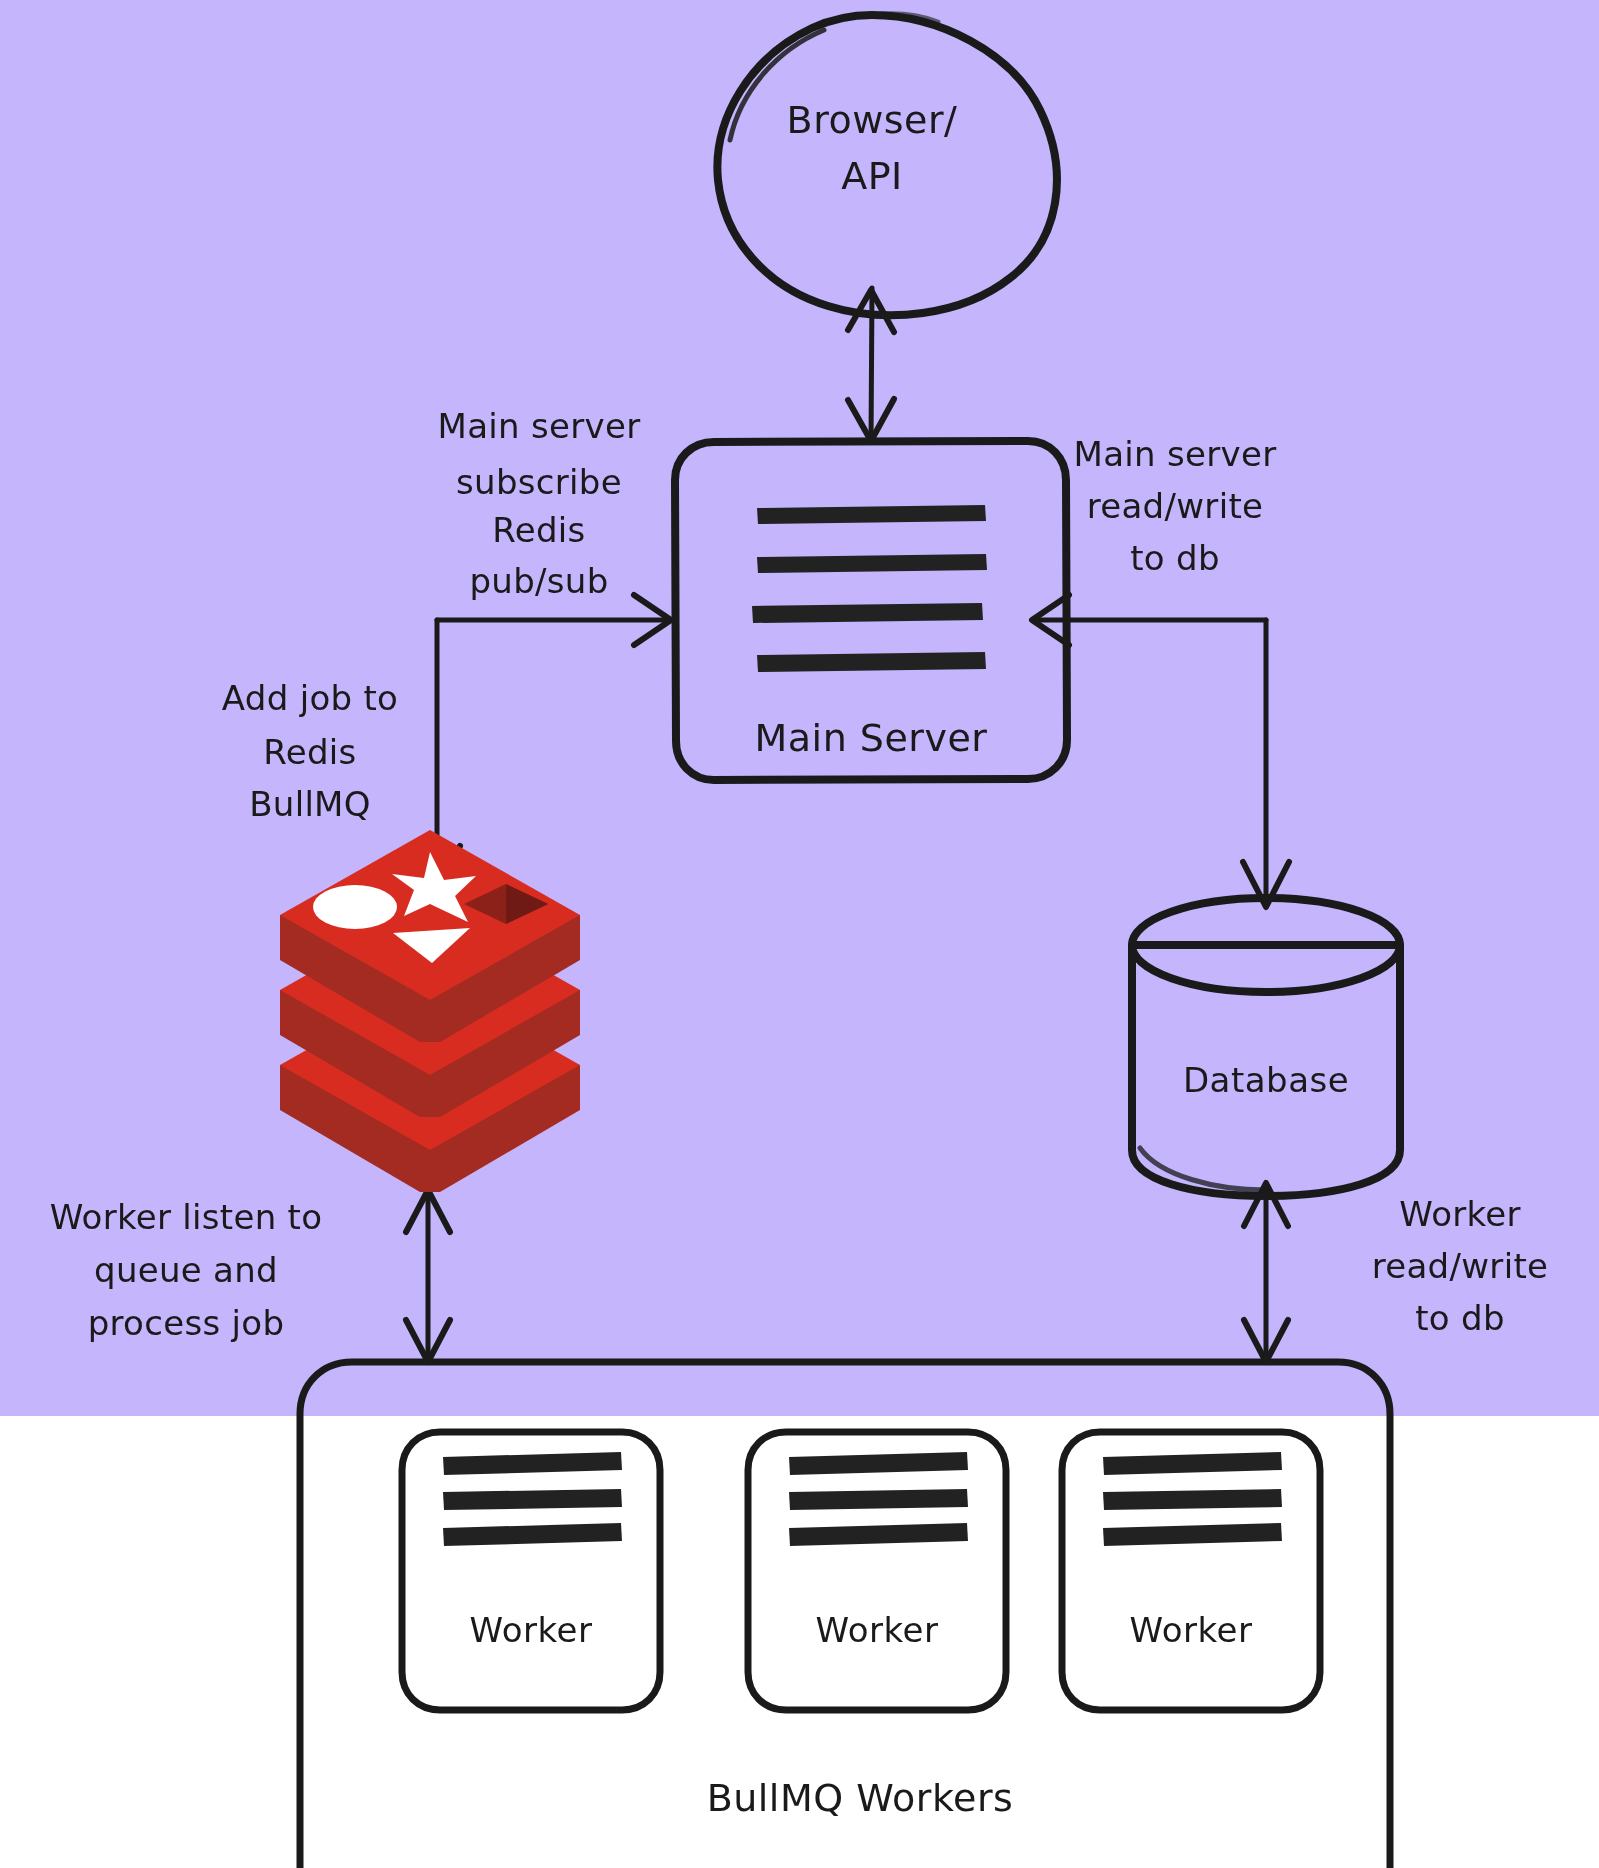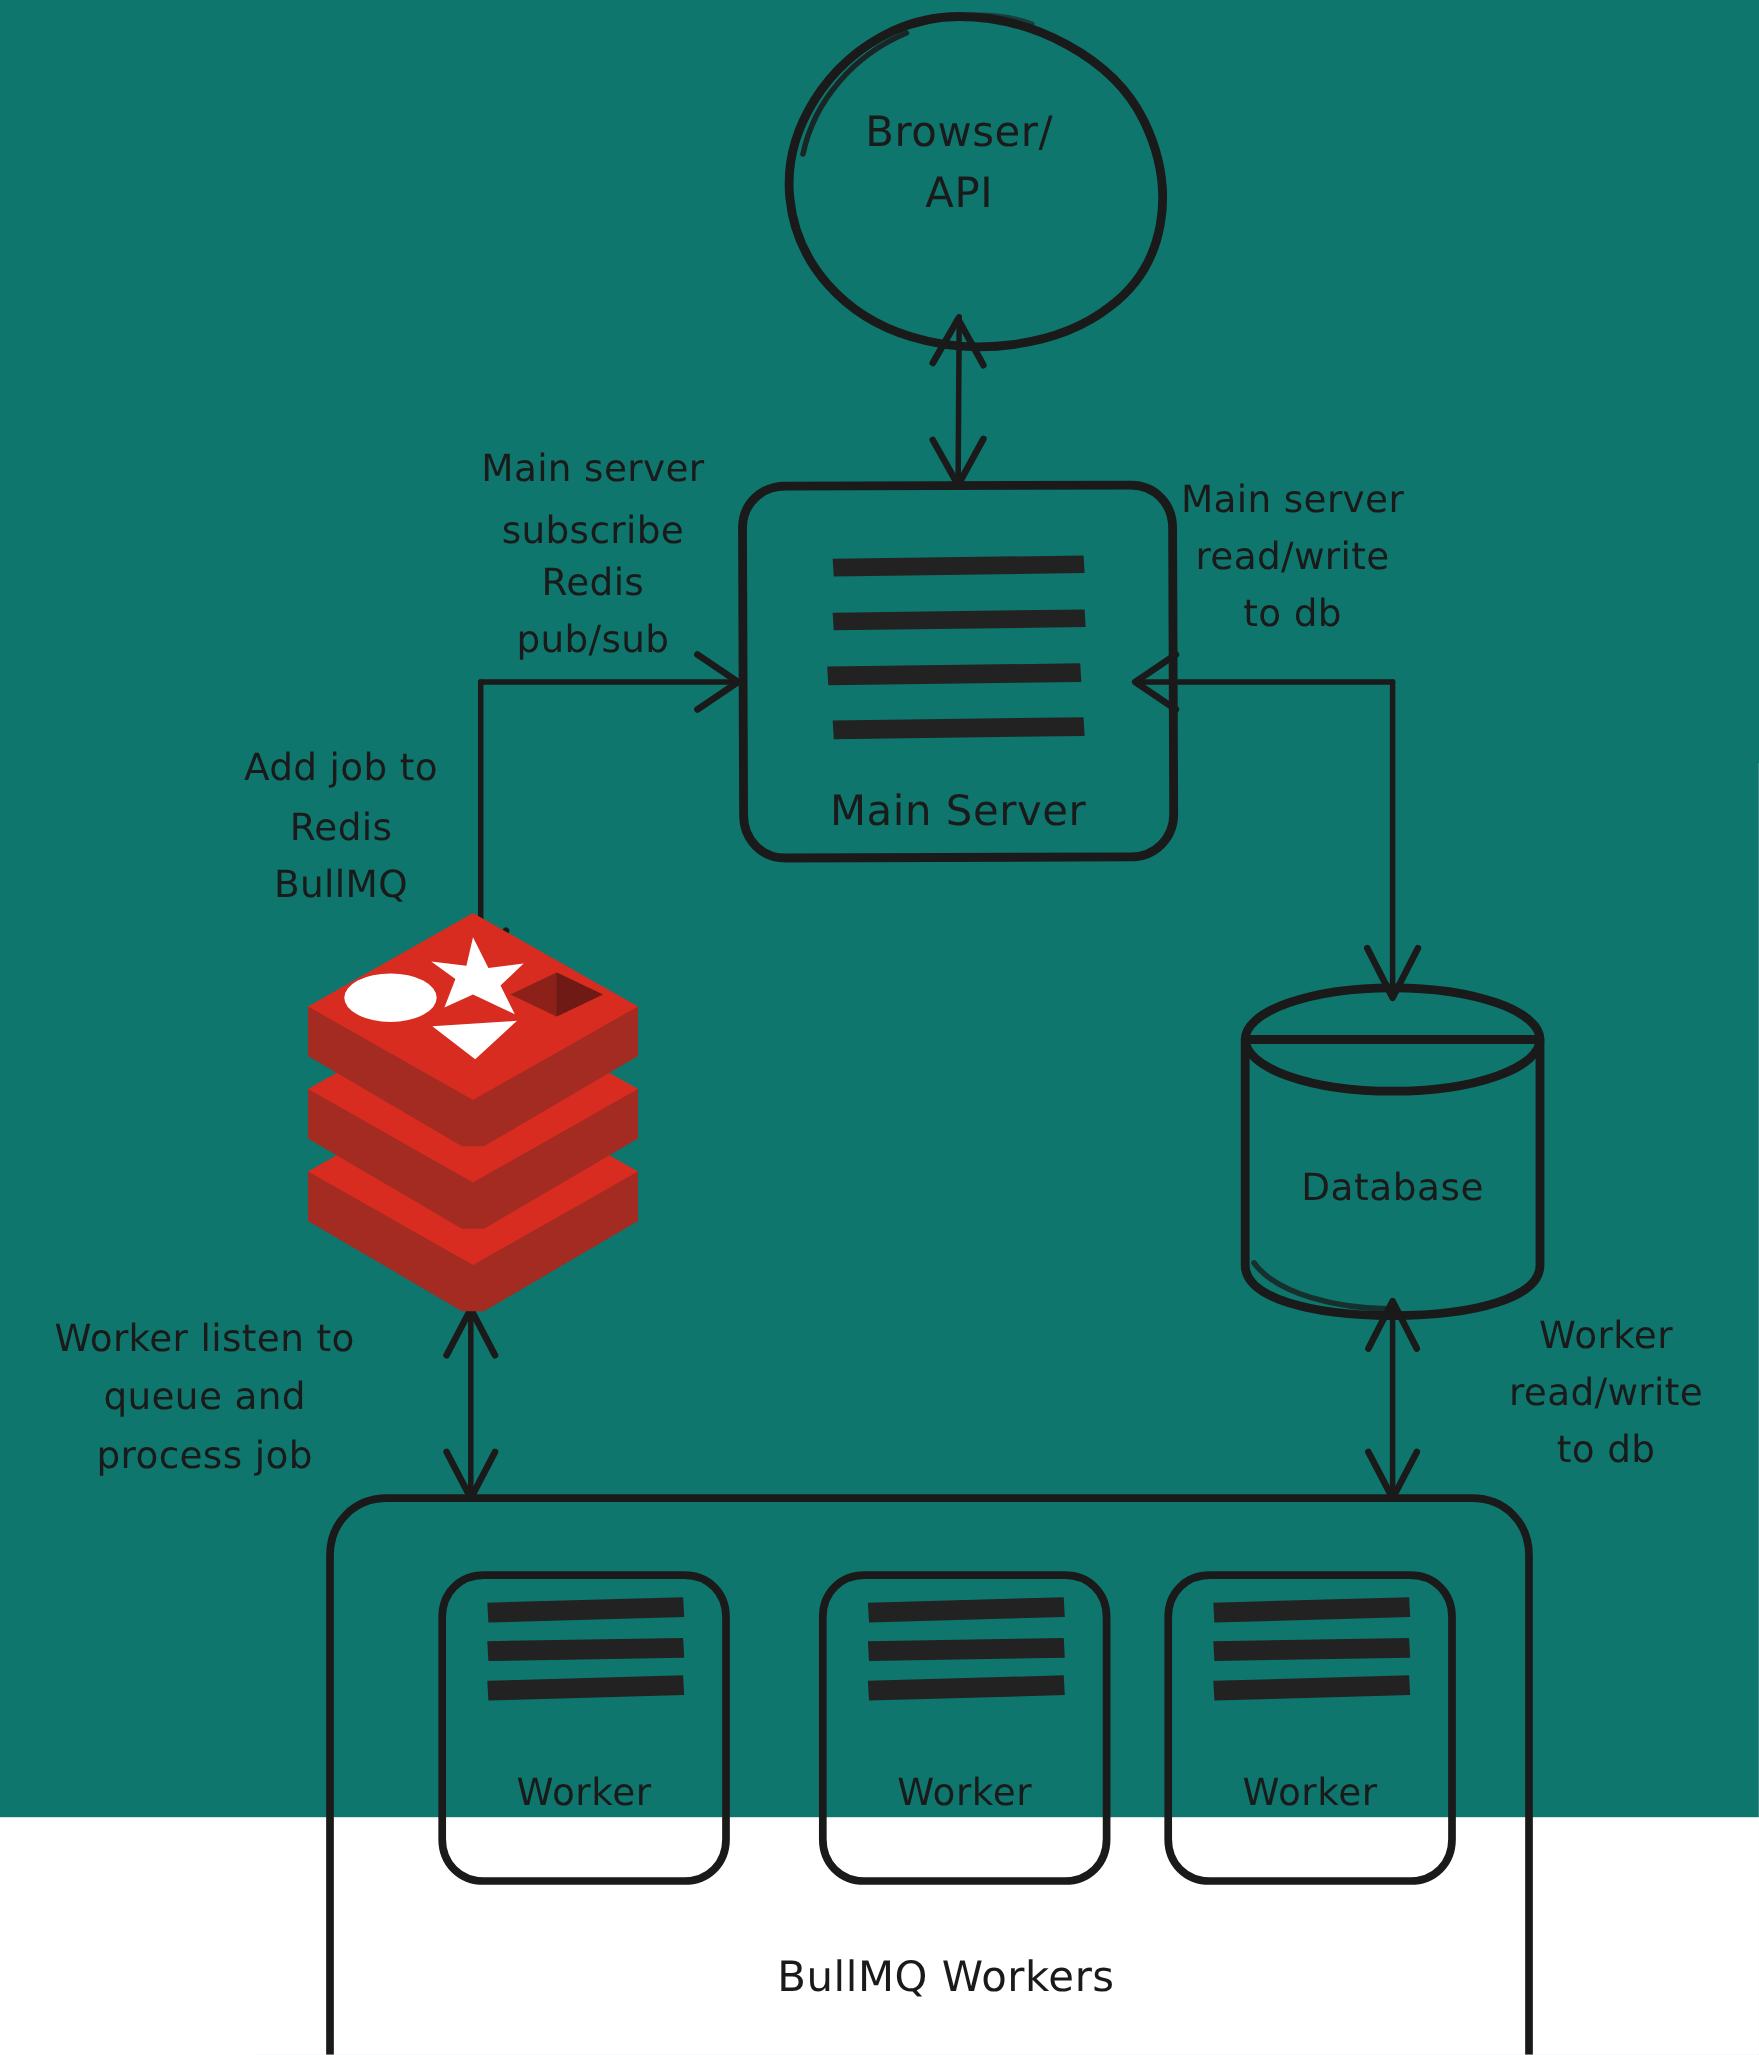--- a/index.html
+++ b/index.html
@@ -9,22 +9,22 @@
   }
   body {
     width: 1599px;
     height: 1868px;
     font-family: "DejaVu Sans", sans-serif;
     overflow: hidden;
   }
   #diagram-root {
     position: relative;
     width: 1599px;
-    height: 1652px;
-    background: #0f766e;
+    height: 1416px;
+    background: #c4b5fd;
     text-align: right;
   }
   svg.canvas {
     position: absolute;
     top: 0;
     left: 0;
     width: 1599px;
     height: 1868px;
   }
   .node-label,

